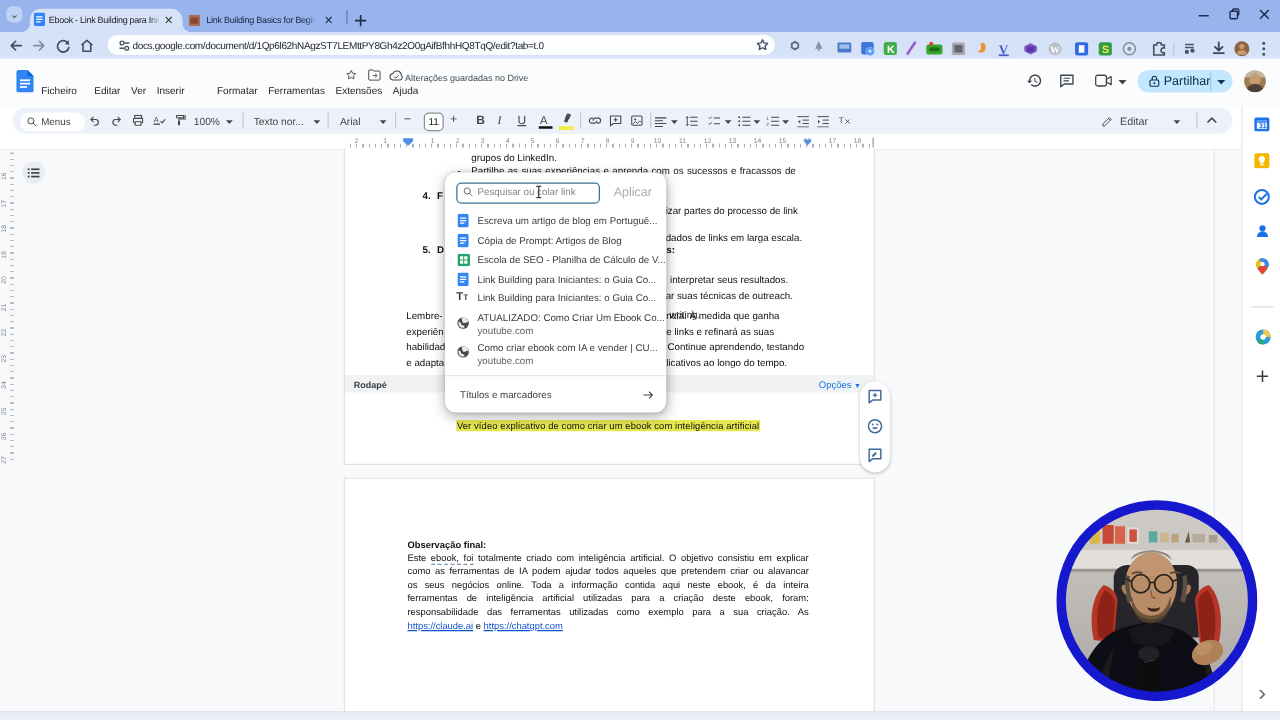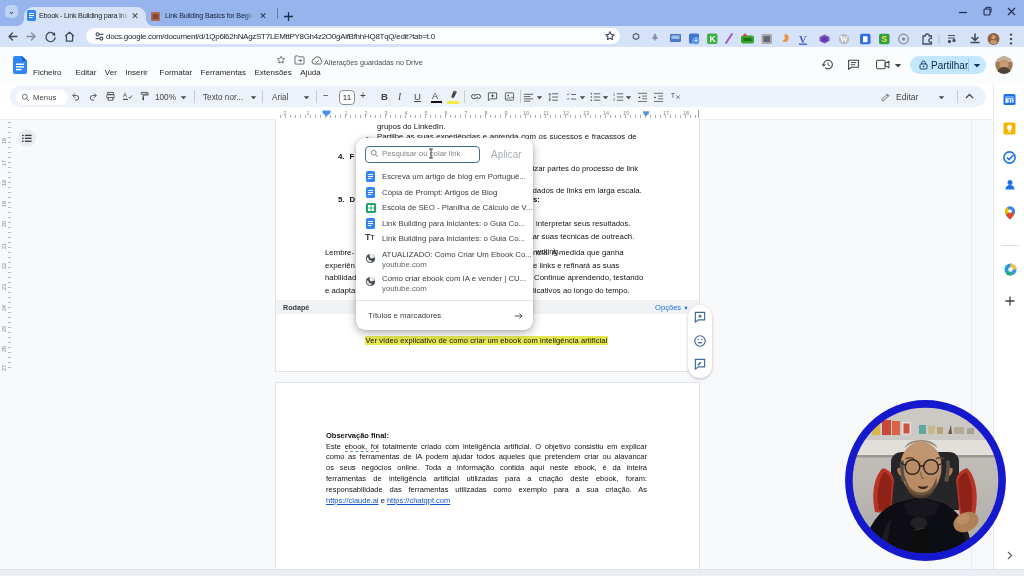--- a/index.html
+++ b/index.html
@@ -159,21 +159,21 @@
       <path d="M2 4a2 2 0 0 1 2-2h5l2 2h9a2 2 0 0 1 2 2v12a2 2 0 0 1-2 2H4a2 2 0 0 1-2-2z" fill="none" stroke="#444746" stroke-width="1.7"></path>
       <path d="M9 12h7M13.4 8.8L16.8 12l-3.4 3.2" fill="none" stroke="#444746" stroke-width="1.6"></path>
     </svg>
   <svg class="abs" style="left:311px;top:56px" width="12" height="9" viewBox="0 0 24 18">
       <path d="M7 16a5 5 0 0 1-.5-9.97A7 7 0 0 1 20 8.3 4.5 4.5 0 0 1 18.5 16z" fill="none" stroke="#444746" stroke-width="1.7"></path>
       <path d="M8.5 10.5l2.6 2.6 4.6-4.6" fill="none" stroke="#444746" stroke-width="1.6"></path>
     </svg>
   <div class="abs" style="left:324px;top:57.5px;font-size:7.2px;color:#474c50;text-align:right;">Alterações guardadas no Drive</div>
 
   <div class="abs" style="left:33px;top:68px;font-size:8px;color:#1f1f1f;">
-    <span style="margin-right:14px">Ficheiro</span><span style="margin-right:8.5px">Editar</span><span style="margin-right:8.5px">Ver</span><span style="margin-right:12px">Inserir</span><span style="margin-right:8.5px">Formatar</span><span style="margin-right:8.5px">Ferramentas</span><span style="margin-right:8.5px">Extensões</span><span>Ajuda</span>
+    <span style="margin-right:14px">Ficheiro</span><span style="margin-right:8.5px">Editar</span><span style="margin-right:8.5px">Ver</span><span style="margin-right:26px">Inserir</span><span style="margin-right:8.5px">Formatar</span><span style="margin-right:8.5px">Ferramentas</span><span style="margin-right:8.5px">Extensões</span><span>Ajuda</span>
   </div>
 
   <svg class="abs" style="left:821px;top:58px" width="13" height="13" viewBox="0 0 24 24">
       <path d="M13 3c-4.97 0-9 4.03-9 9H1l3.89 3.89.07.14L9 12H6c0-3.87 3.13-7 7-7s7 3.13 7 7-3.13 7-7 7c-1.93 0-3.68-.79-4.94-2.06l-1.42 1.42C8.27 19.99 10.51 21 13 21c4.97 0 9-4.03 9-9s-4.03-9-9-9zm-1 5v5l4.28 2.54.72-1.21-3.5-2.08V8H12z" fill="#3f4346"></path>
     </svg>
   <svg class="abs" style="left:847px;top:58px" width="13" height="13" viewBox="0 0 24 24">
       <path d="M3 4h18v13H8l-5 4z" fill="none" stroke="#3f4346" stroke-width="2" stroke-linejoin="round"></path>
       <path d="M7 8.5h10M7 12.5h8" stroke="#3f4346" stroke-width="1.8"></path>
     </svg>
   <svg class="abs" style="left:876px;top:59px" width="14" height="11" viewBox="0 0 26 20">

